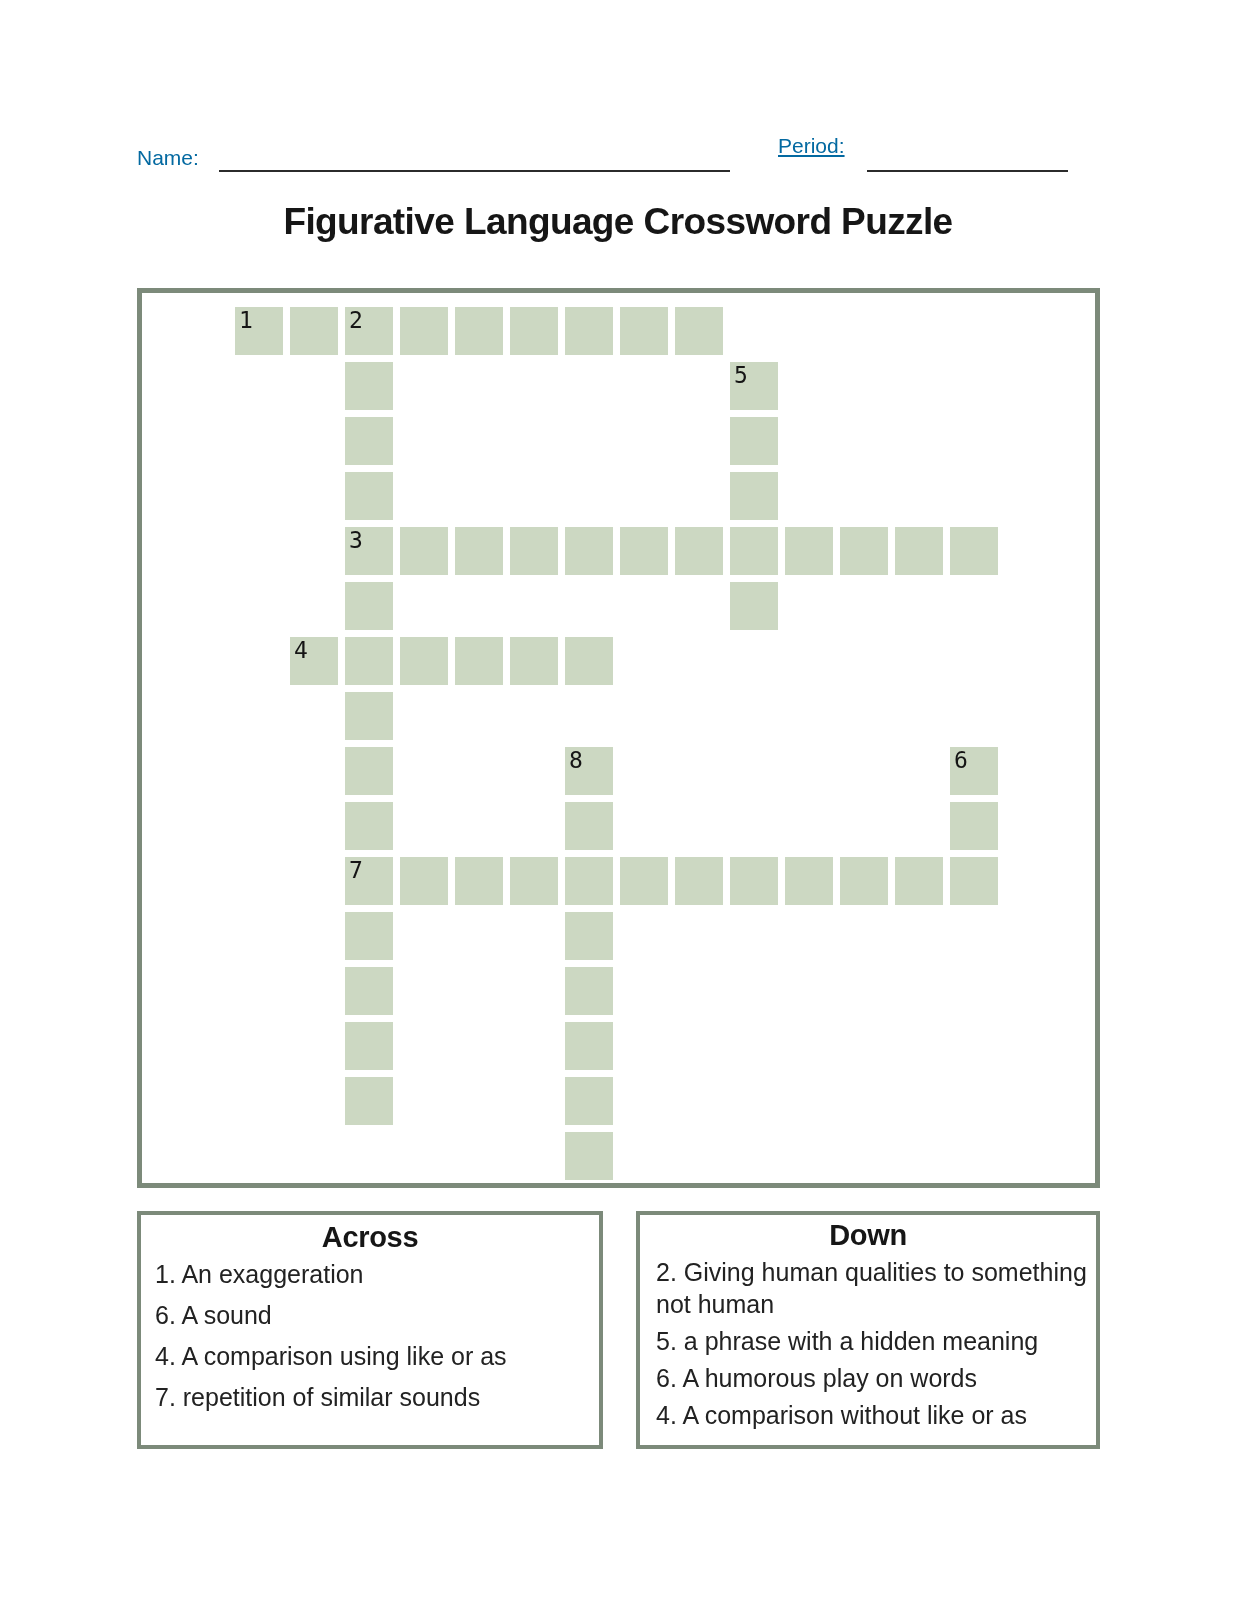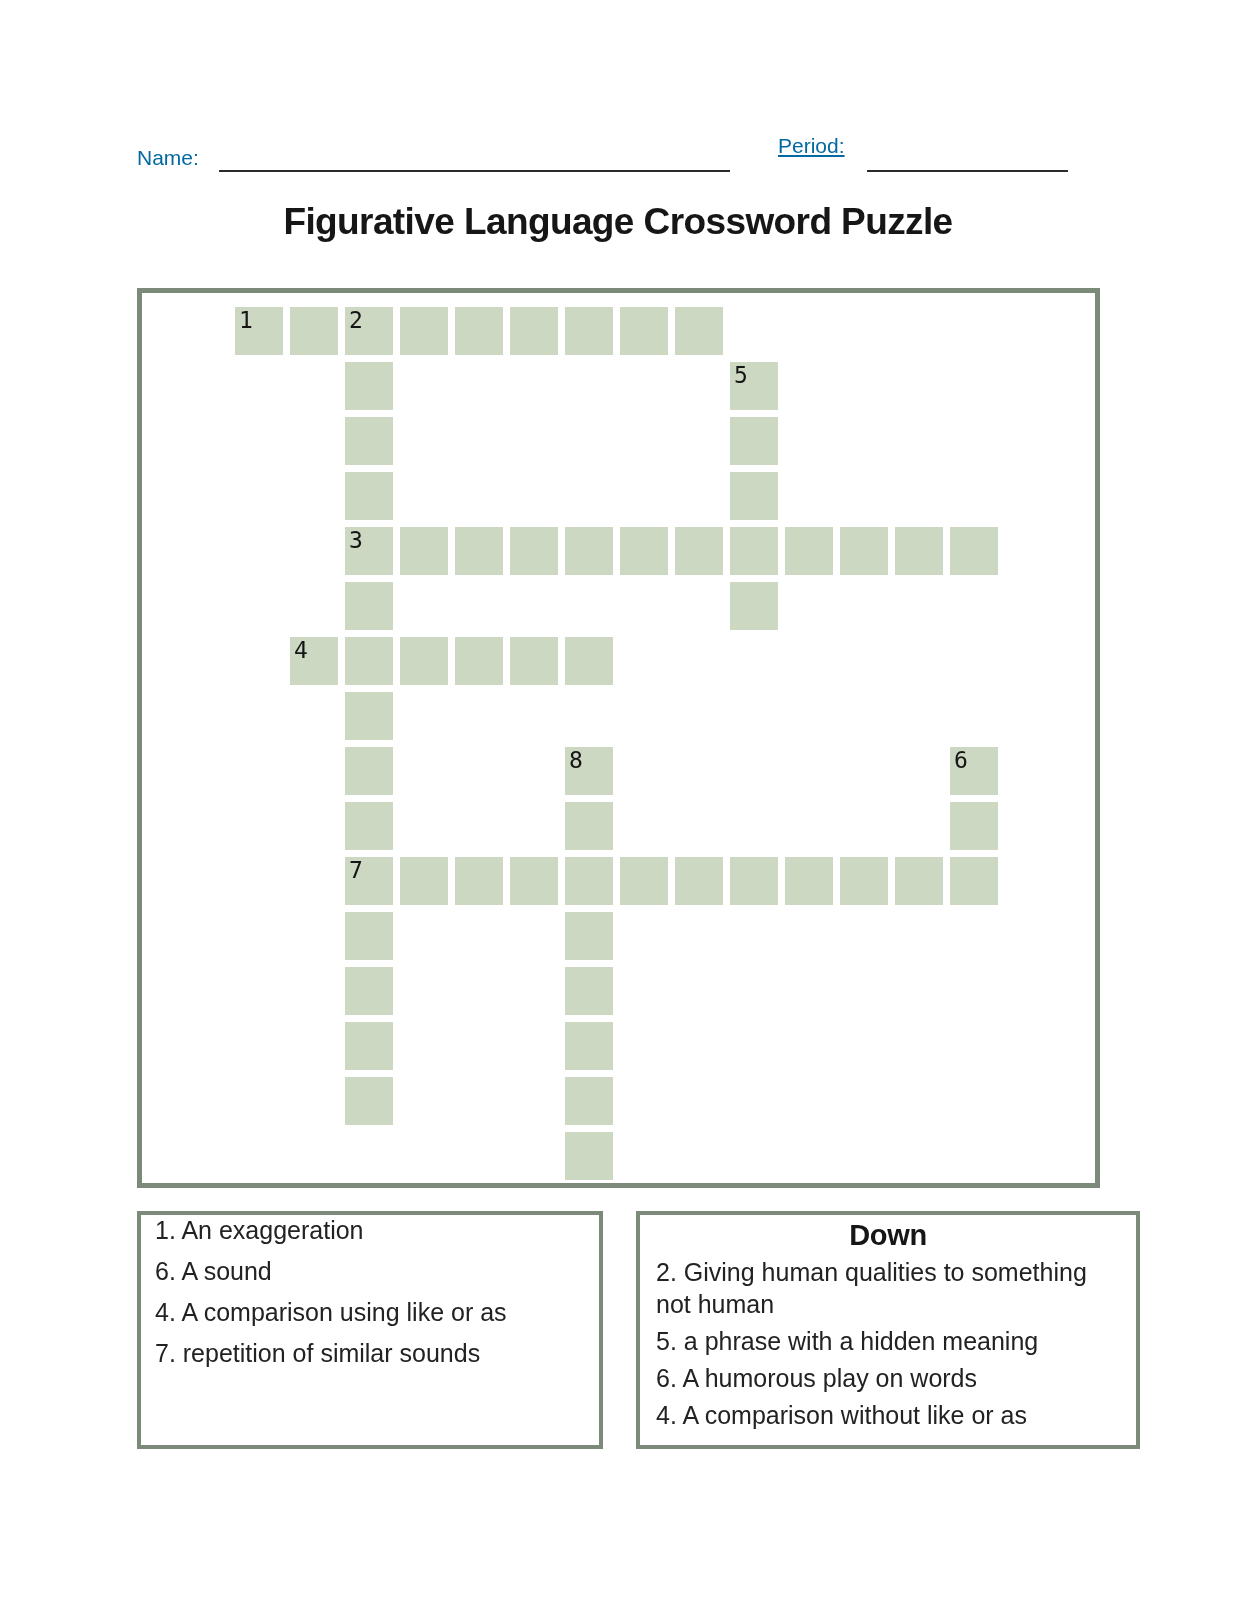--- a/index.html
+++ b/index.html
@@ -29,21 +29,21 @@
   .cellnum {
     position:absolute; top:1px; left:4px;
     font-family:"DejaVu Sans Mono", monospace;
     font-size:23px; line-height:24px; color:#151515;
   }
   .cluebox {
     position:absolute; border:4px solid var(--border,#7c8a7a);
     box-sizing:border-box; background:#ffffff;
   }
   #across-box { left:137px; top:1211px; width:466px; height:238px; }
-  #down-box   { left:636px; top:1211px; width:504px; height:238px; }
+  #down-box   { left:636px; top:1211px; width:464px; height:238px; }
   .cluebox h2 {
     text-align:center; font-size:29px; font-weight:bold;
     margin:6px 0 5px 0; color:#161616; letter-spacing:-0.3px;
   }
   #down-box h2 { margin:4px 0 4px 0; }
   .cluelist { padding:0 10px 0 14px; }
   #down-box .cluelist { padding:0 8px 0 16px; }
   .clue { font-size:25px; line-height:31px; margin-bottom:10px; color:#222222; }
   #down-box .clue { line-height:32px; margin-bottom:5px; }
 </style>
@@ -136,20 +136,21 @@
       <div class="cell" style="left: 203px; top: 674px;"></div>
       <div class="cell" style="left: 423px; top: 674px;"></div>
       <div class="cell" style="left: 203px; top: 729px;"></div>
       <div class="cell" style="left: 423px; top: 729px;"></div>
       <div class="cell" style="left: 203px; top: 784px;"></div>
       <div class="cell" style="left: 423px; top: 784px;"></div>
       <div class="cell" style="left: 423px; top: 839px;"></div>
     </div>
 
   <div id="across-box" class="cluebox">
+    <h2>Across</h2>
     <div class="cluelist">
         <div class="clue">1. An exaggeration</div>
         <div class="clue">6. A sound</div>
         <div class="clue">4. A comparison using like or as</div>
         <div class="clue">7. repetition of similar sounds</div>
       </div>
   </div>
 
   <div id="down-box" class="cluebox">
     <h2>Down</h2>

